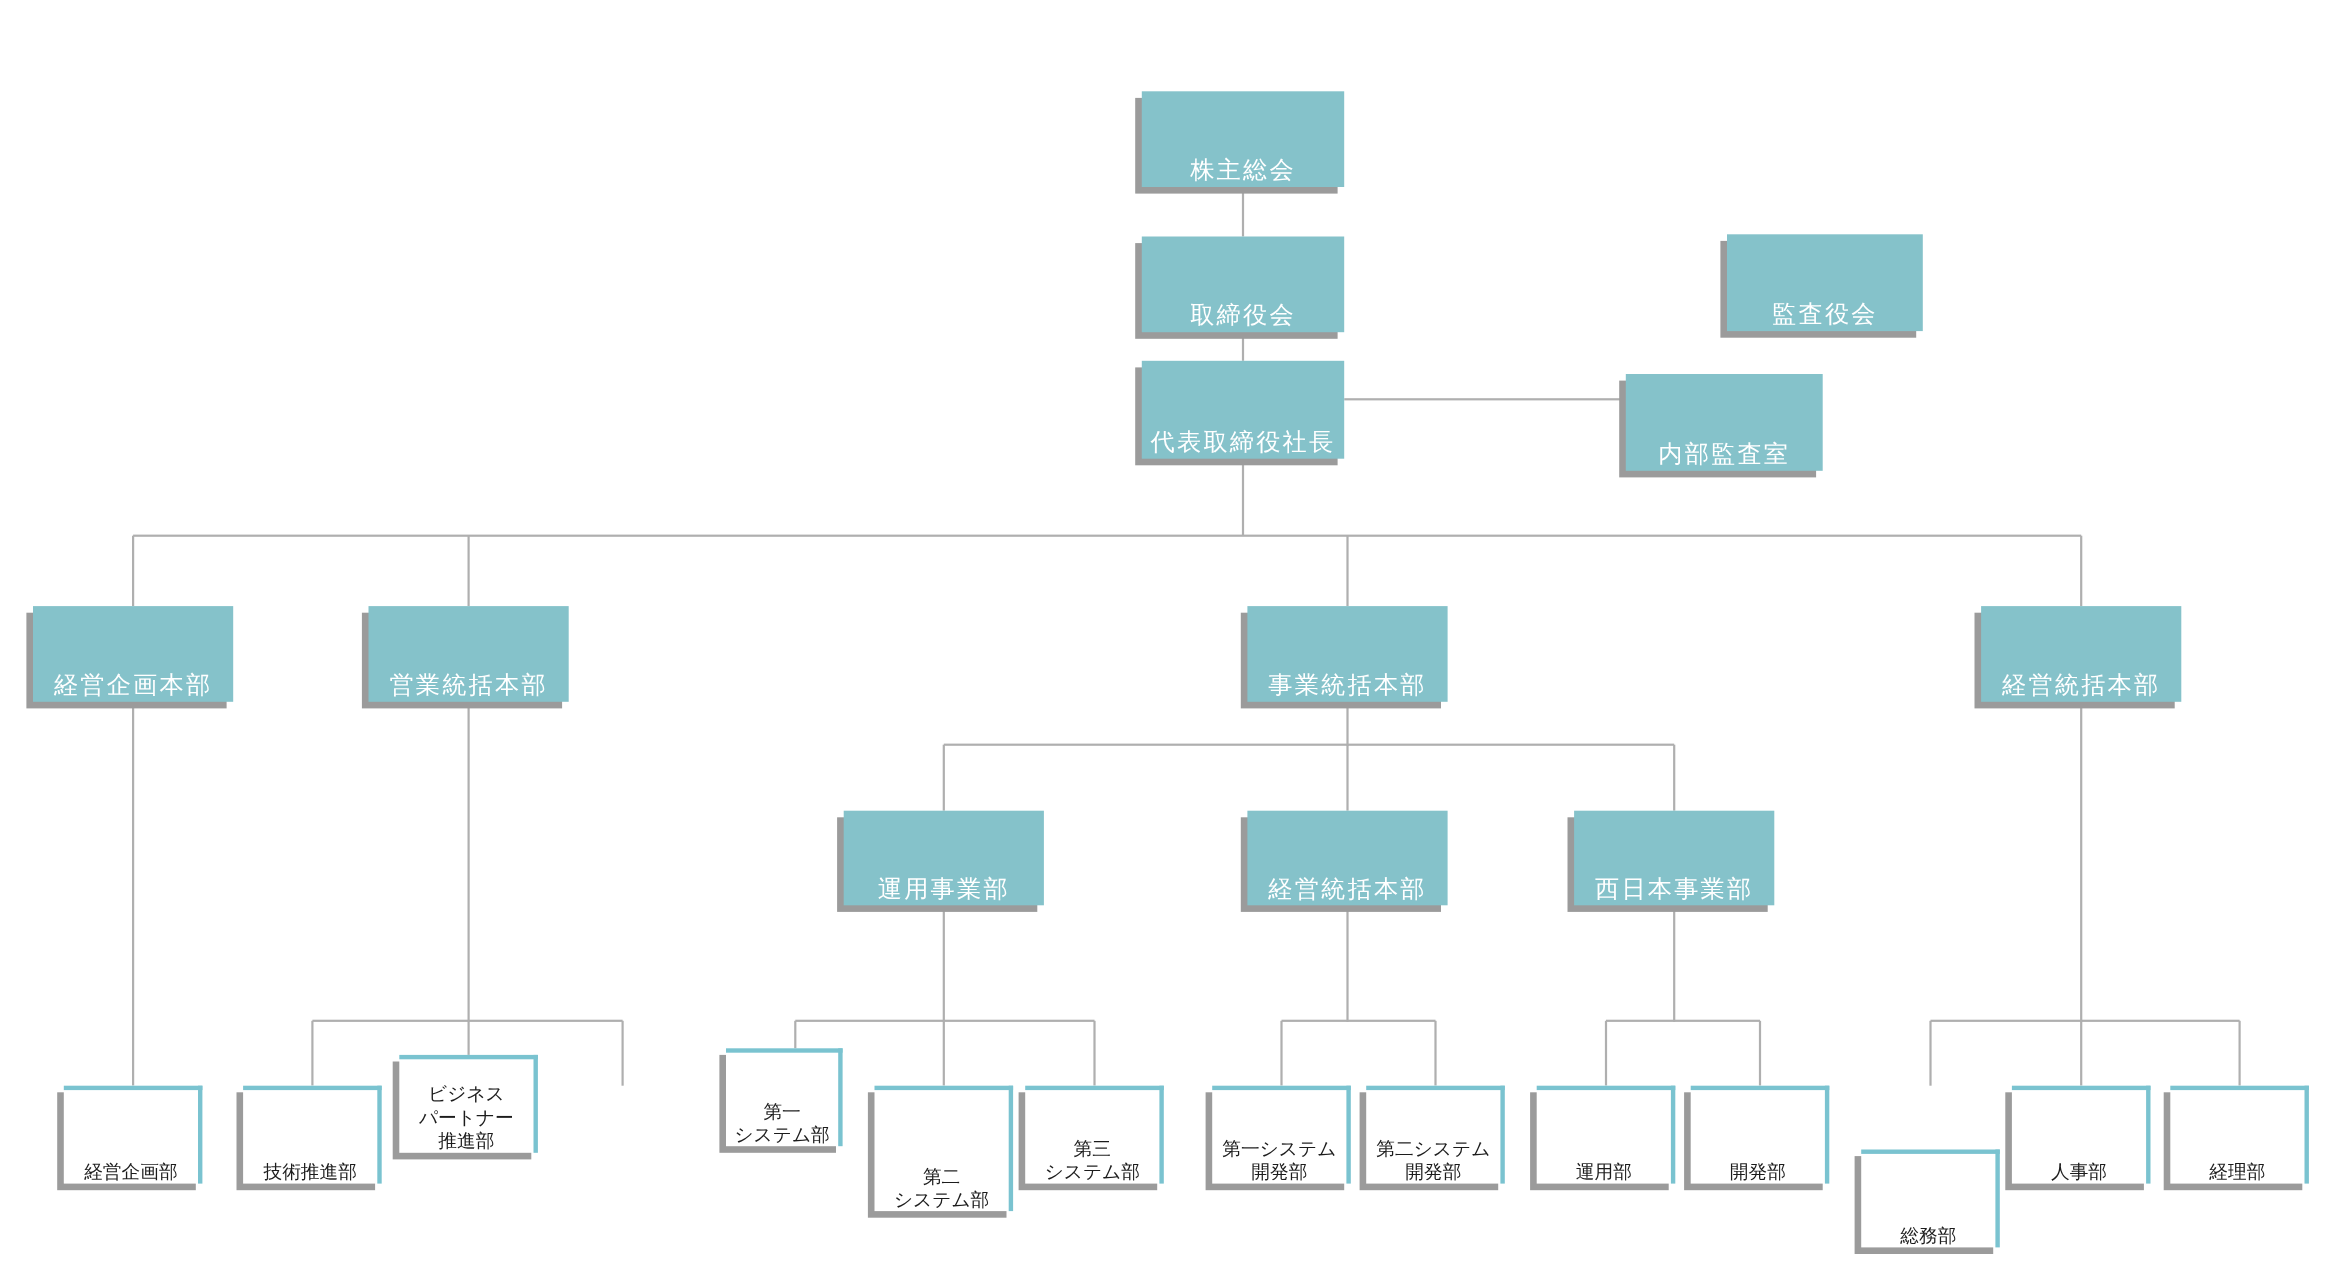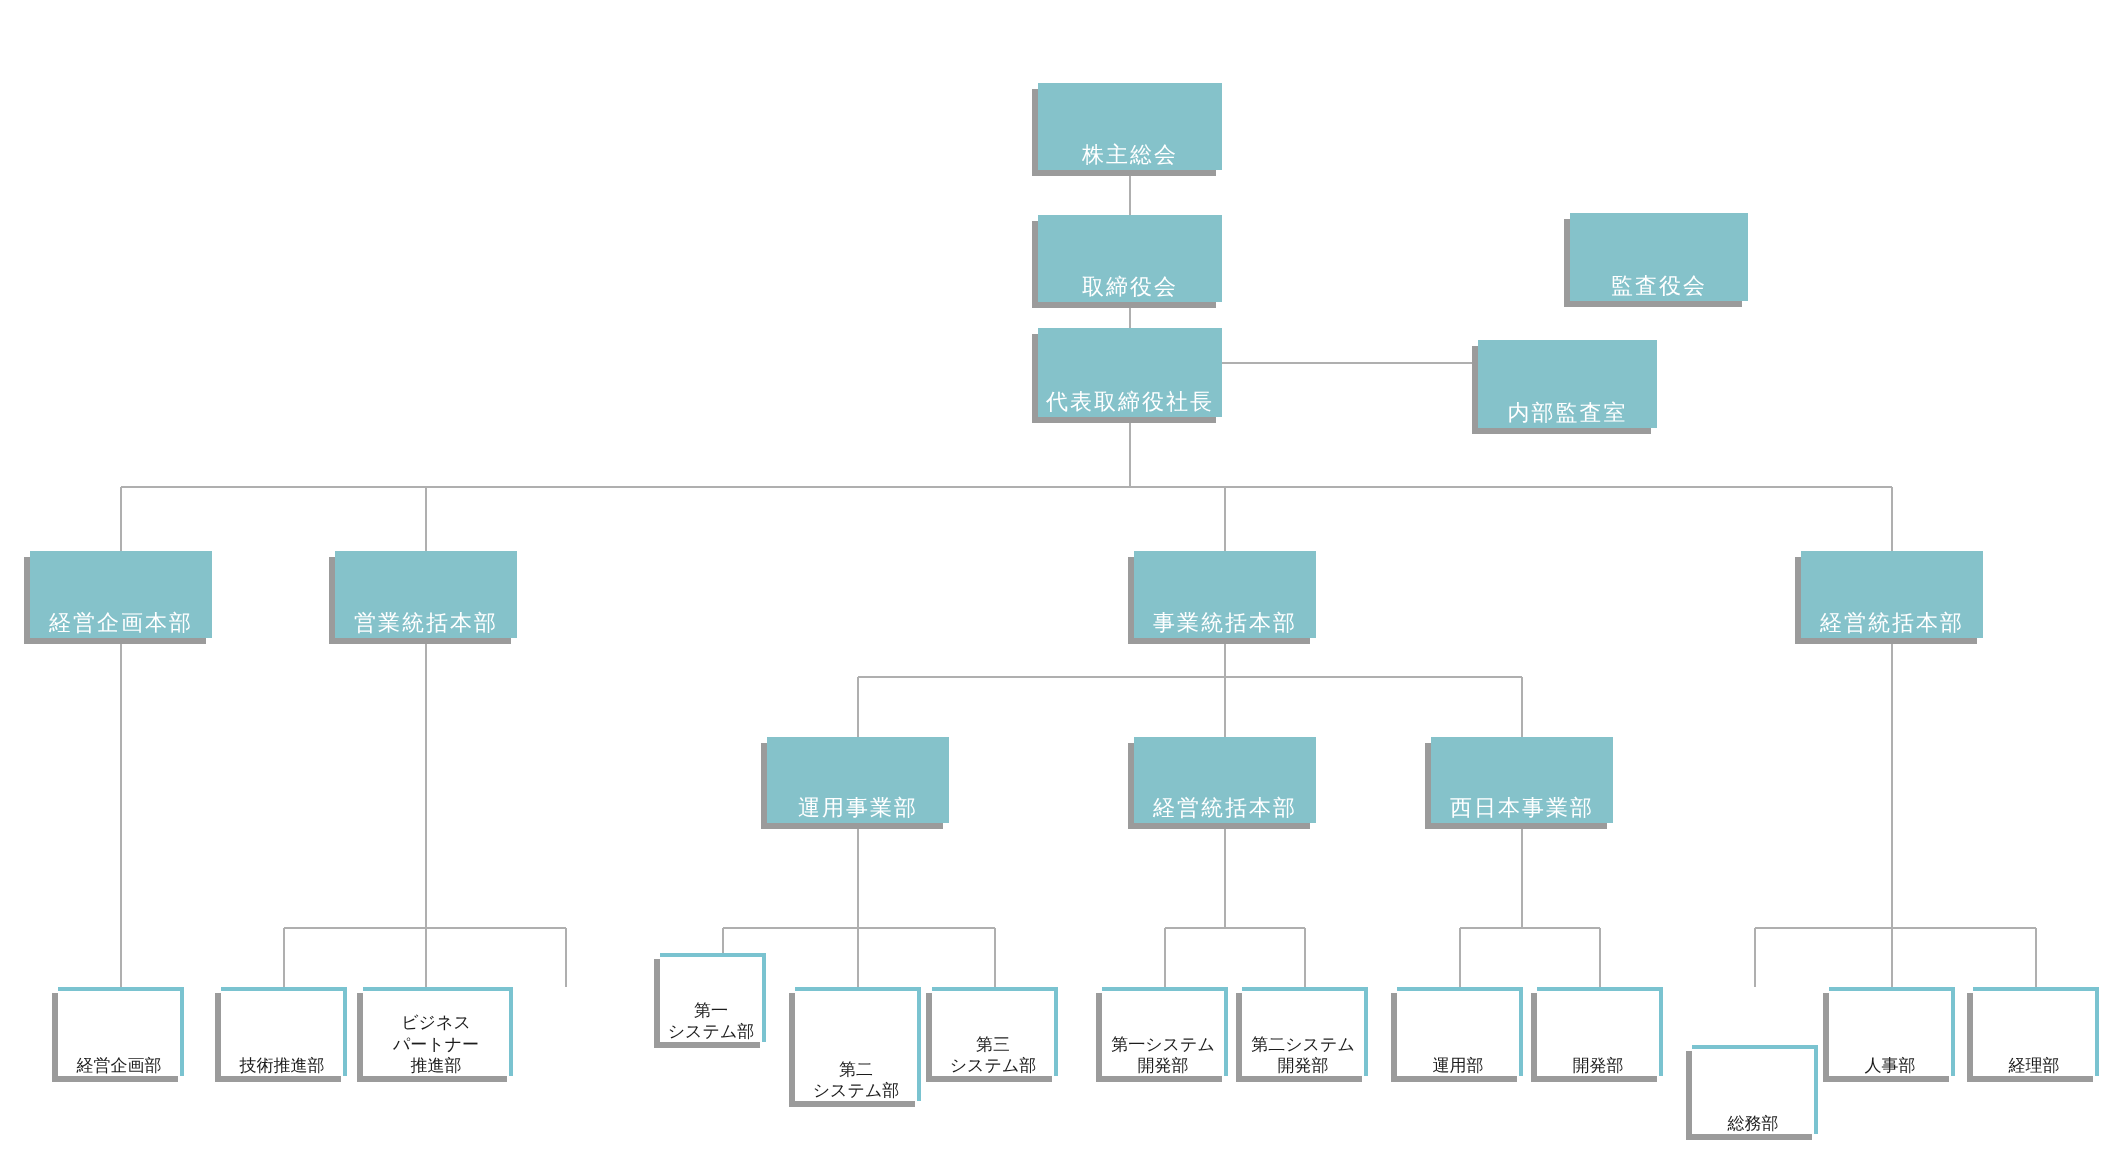--- a/index.html
+++ b/index.html
@@ -137,21 +137,21 @@
   <div class="node filled" style="left:1431px;top:737px;width:182px;height:86px">
     <span class="label">西日本事業部</span>
   </div>
 
   <div class="node leaf" style="left:58px;top:987px;width:126px;height:89px">
     <span class="label">経営企画部</span>
   </div>
   <div class="node leaf" style="left:221px;top:987px;width:126px;height:89px">
     <span class="label">技術推進部</span>
   </div>
-  <div class="node leaf" style="left:363px;top:987px;width:150px;height:89px">
+  <div class="node leaf" style="left:363px;top:959px;width:126px;height:89px">
     <span class="label">ビジネス
 パートナー
 推進部</span>
   </div>
   <div class="node leaf" style="left:660px;top:953px;width:106px;height:89px">
     <span class="label">第一
 システム部</span>
   </div>
   <div class="node leaf" style="left:795px;top:987px;width:126px;height:114px">
     <span class="label">第二

